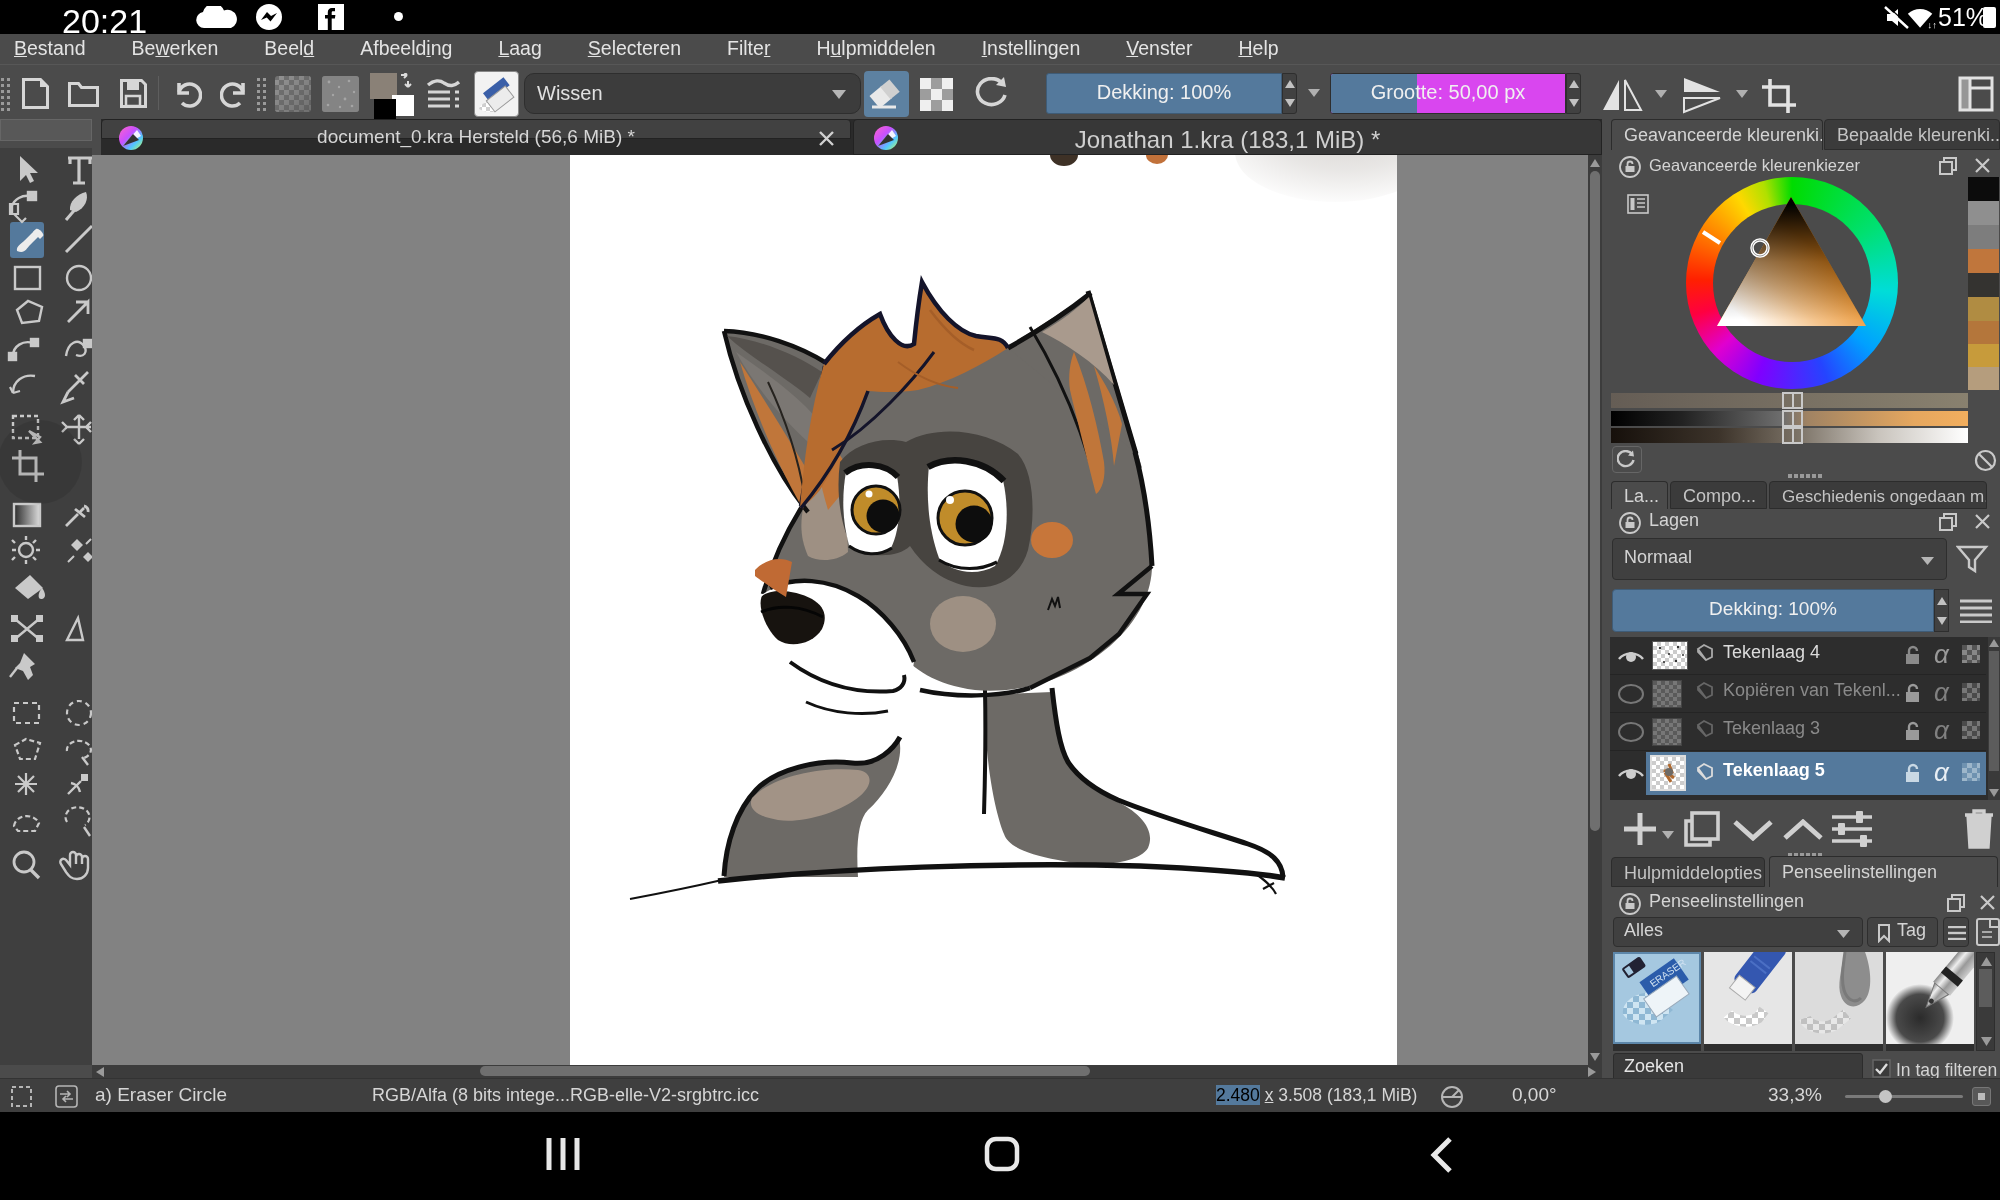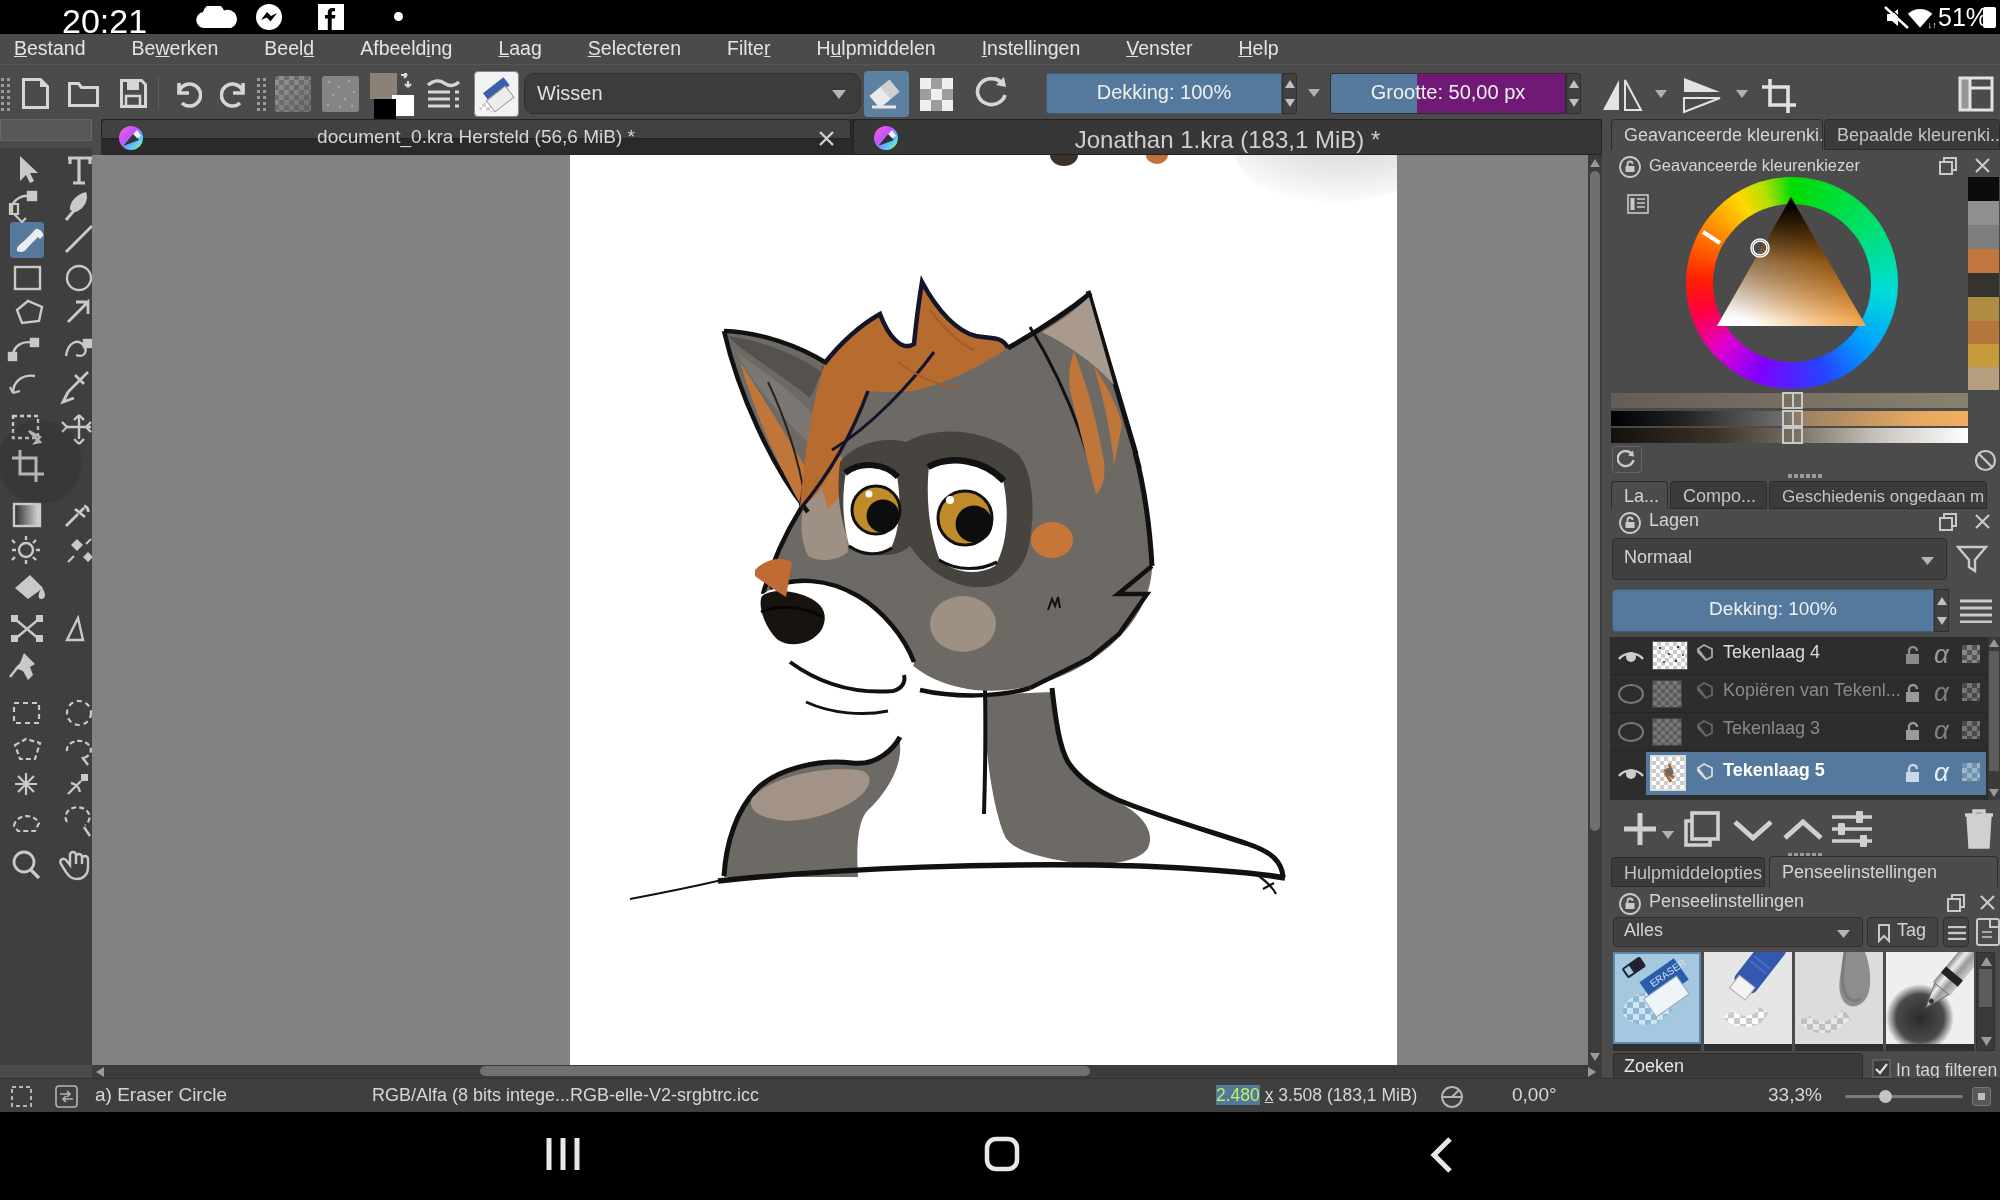--- a/index.html
+++ b/index.html
@@ -240,21 +240,21 @@
           <path d="M5 0 L10 8 L0 8 Z" fill="#c2c2c2"></path>
         </svg>
       <svg style="position:absolute;left:2px;top:25px" width="10" height="8" viewBox="0 0 10 8">
           <path d="M0 0 L10 0 L5 8 Z" fill="#c2c2c2"></path>
         </svg>
     </div>
     <svg class="abs" style="left:1308px;top:24px" width="12" height="8" viewBox="0 0 12 8">
         <path d="M0 0 h12 l-6 8 Z" fill="#b0b0b0"></path>
       </svg>
 
-    <div class="abs" style="left:1330px;top:8px;width:236px;height:41px;background:#701a75;border:1px solid #2e2e2e;border-radius:3px 0 0 3px;overflow:hidden;">
+    <div class="abs" style="left:1330px;top:8px;width:236px;height:41px;background:#d946ef;border:1px solid #2e2e2e;border-radius:3px 0 0 3px;overflow:hidden;">
       <span style="position:absolute;left:0;top:0;width:86px;height:41px;background:#54799c;"></span>
       <span style="position:absolute;left:0;right:0;top:7px;text-align:center;font-size:20px;color:#f0f0f0;">Grootte: 50,00 px</span>
     </div>
     <div class="abs" style="left:1566px;top:8px;width:15px;height:41px;background:#414141;border:1px solid #2e2e2e;border-radius:0 3px 3px 0;">
       <svg style="position:absolute;left:2px;top:6px" width="10" height="8" viewBox="0 0 10 8">
           <path d="M5 0 L10 8 L0 8 Z" fill="#c2c2c2"></path>
         </svg>
       <svg style="position:absolute;left:2px;top:25px" width="10" height="8" viewBox="0 0 10 8">
           <path d="M0 0 L10 0 L5 8 Z" fill="#c2c2c2"></path>
         </svg>
@@ -991,21 +991,21 @@
   <div class="abs" id="bstatus" style="left:0;top:1078px;width:2000px;height:34px;background:#3f3f3f;border-top:1px solid #333;font-size:19px;color:#d6d6d6;white-space:nowrap;">
     <svg style="position:absolute;left:10px;top:6px" width="23" height="23" viewBox="0 0 23 23">
         <rect x="2" y="2" width="19" height="19" fill="none" stroke="#b5b5b5" stroke-width="2" stroke-dasharray="4 3"></rect>
       </svg>
     <svg style="position:absolute;left:55px;top:6px" width="23" height="23" viewBox="0 0 23 23">
         <rect x="1" y="1" width="21" height="21" rx="3" fill="none" stroke="#b5b5b5" stroke-width="1.6"></rect>
         <path d="M5 9 h10 m-3 -3 l3 3 l-3 3 M18 14 h-10 m3 -3 l-3 3 l3 3" stroke="#b5b5b5" stroke-width="1.6" fill="none"></path>
       </svg>
     <span style="position:absolute;left:95px;top:5px;">a) Eraser Circle</span>
     <span style="position:absolute;left:372px;top:6px;font-size:18px;">RGB/Alfa (8 bits intege...RGB-elle-V2-srgbtrc.icc</span>
-    <span style="position:absolute;left:1216px;top:6px;font-size:17.5px;"><span style="background:#54799c;color:#bef264;">2.480</span> <u>x</u> 3.508 (183,1 MiB)</span>
+    <span style="position:absolute;left:1216px;top:6px;font-size:17.5px;"><span style="background:#54799c;color:#000000;">2.480</span> <u>x</u> 3.508 (183,1 MiB)</span>
     <svg style="position:absolute;left:1440px;top:6px" width="24" height="24" viewBox="0 0 24 24">
         <circle cx="12" cy="12" r="10" fill="none" stroke="#b5b5b5" stroke-width="2"></circle>
         <path d="M2 12 h20" stroke="#b5b5b5" stroke-width="2"></path>
         <path d="M12 12 l7 -7" stroke="#b5b5b5" stroke-width="2"></path>
       </svg>
     <span style="position:absolute;left:1512px;top:5px;">0,00°</span>
     <span style="position:absolute;left:1768px;top:5px;">33,3%</span>
     <span style="position:absolute;left:1845px;top:16px;width:118px;height:3px;background:#7a7a7a;border-radius:2px;"></span>
     <span style="position:absolute;left:1879px;top:11px;width:13px;height:13px;border-radius:50%;background:#c4c4c4;"></span>
     <span style="position:absolute;left:1972px;top:8px;width:19px;height:19px;background:#585858;border:1px solid #777;border-radius:3px;">

